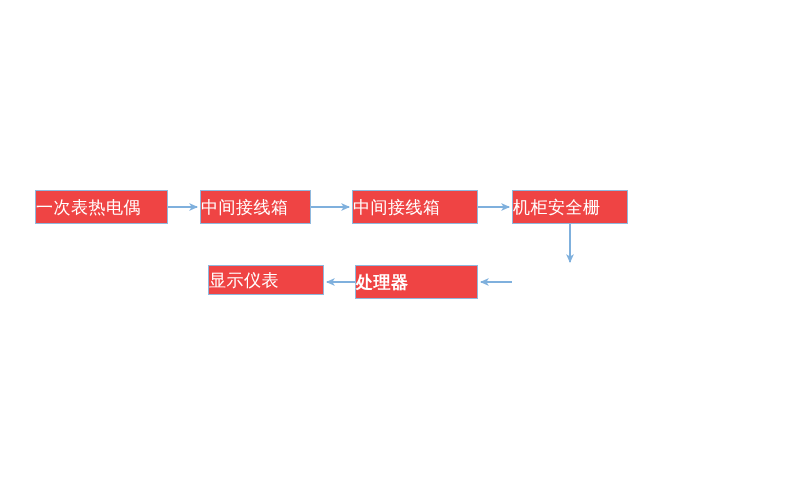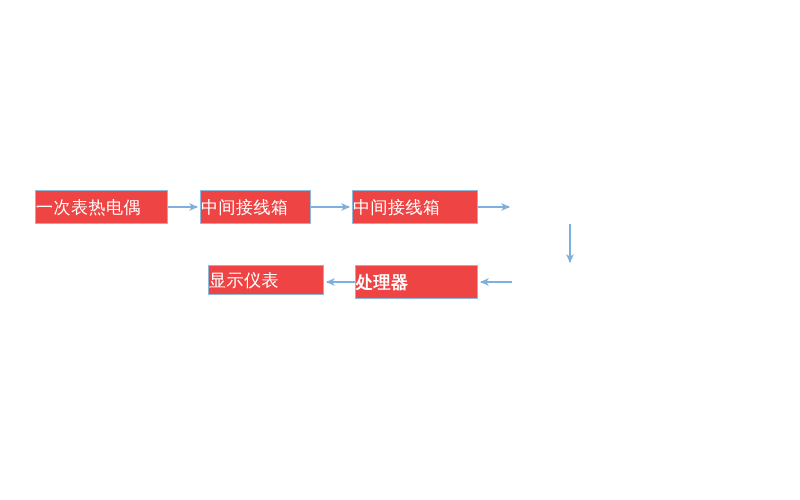--- a/index.html
+++ b/index.html
@@ -85,20 +85,23 @@
   </div>
 
   <div class="node" style="left:200px; top:190px; width:111px; height:34px;">
     <span>中间接线箱</span>
   </div>
 
   <div class="node" style="left:352px; top:190px; width:126px; height:34px;">
     <span>中间接线箱</span>
   </div>
 
+  <div class="node" style="left:512px; top:190px; width:116px; height:34px;">
+    <span>机柜安全栅</span>
+  </div>
 
 
   <div class="node" style="left:355px; top:265px; width:123px; height:34px;font-weight:bold;">
     <span>处理器</span>
   </div>
 
   <div class="node" style="left:208px; top:265px; width:116px; height:30px;">
     <span>显示仪表</span>
   </div>
 

